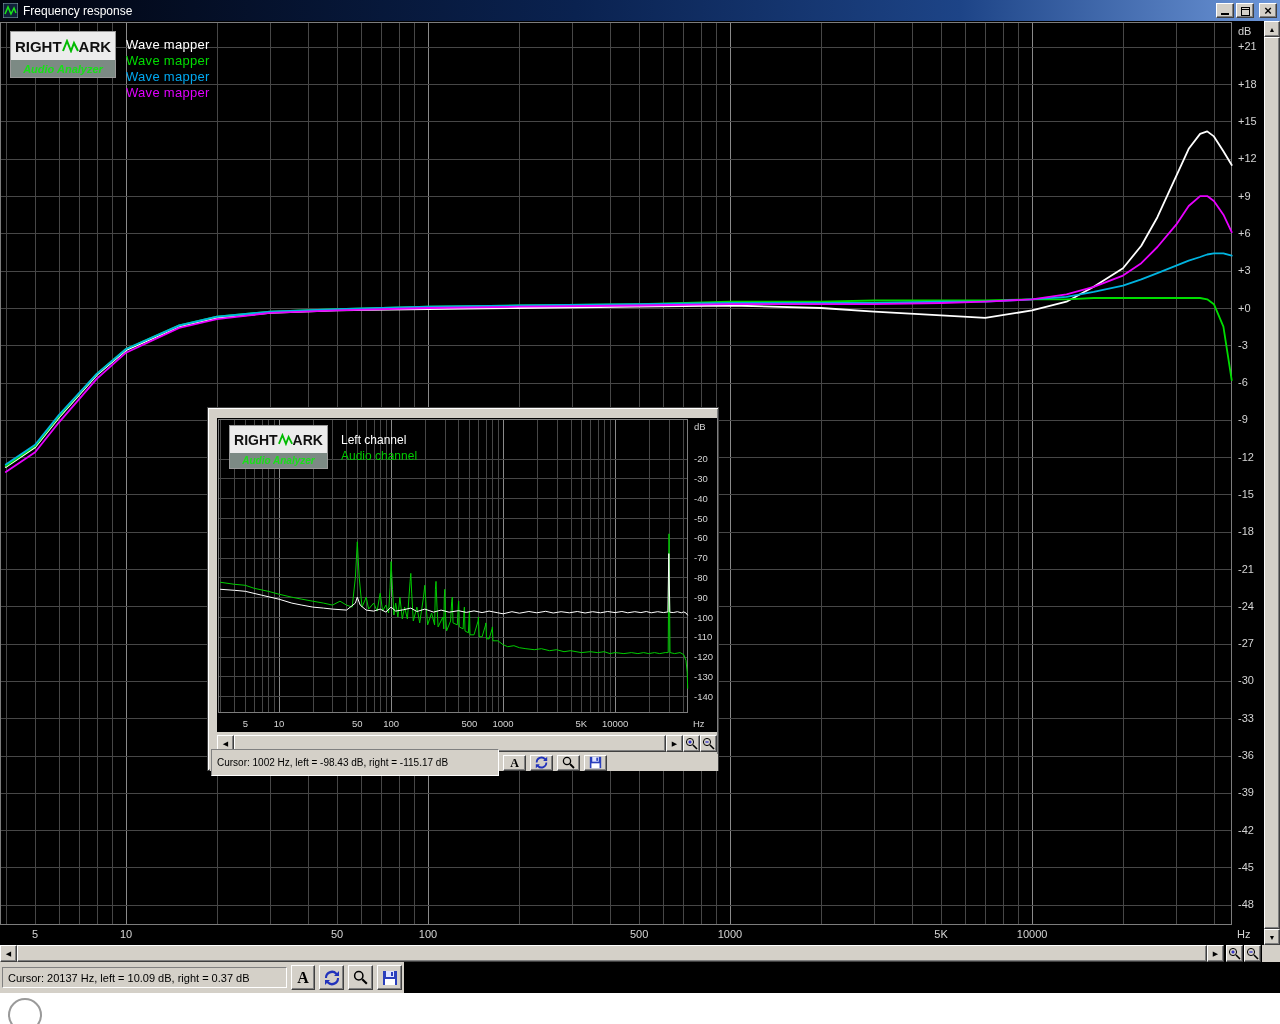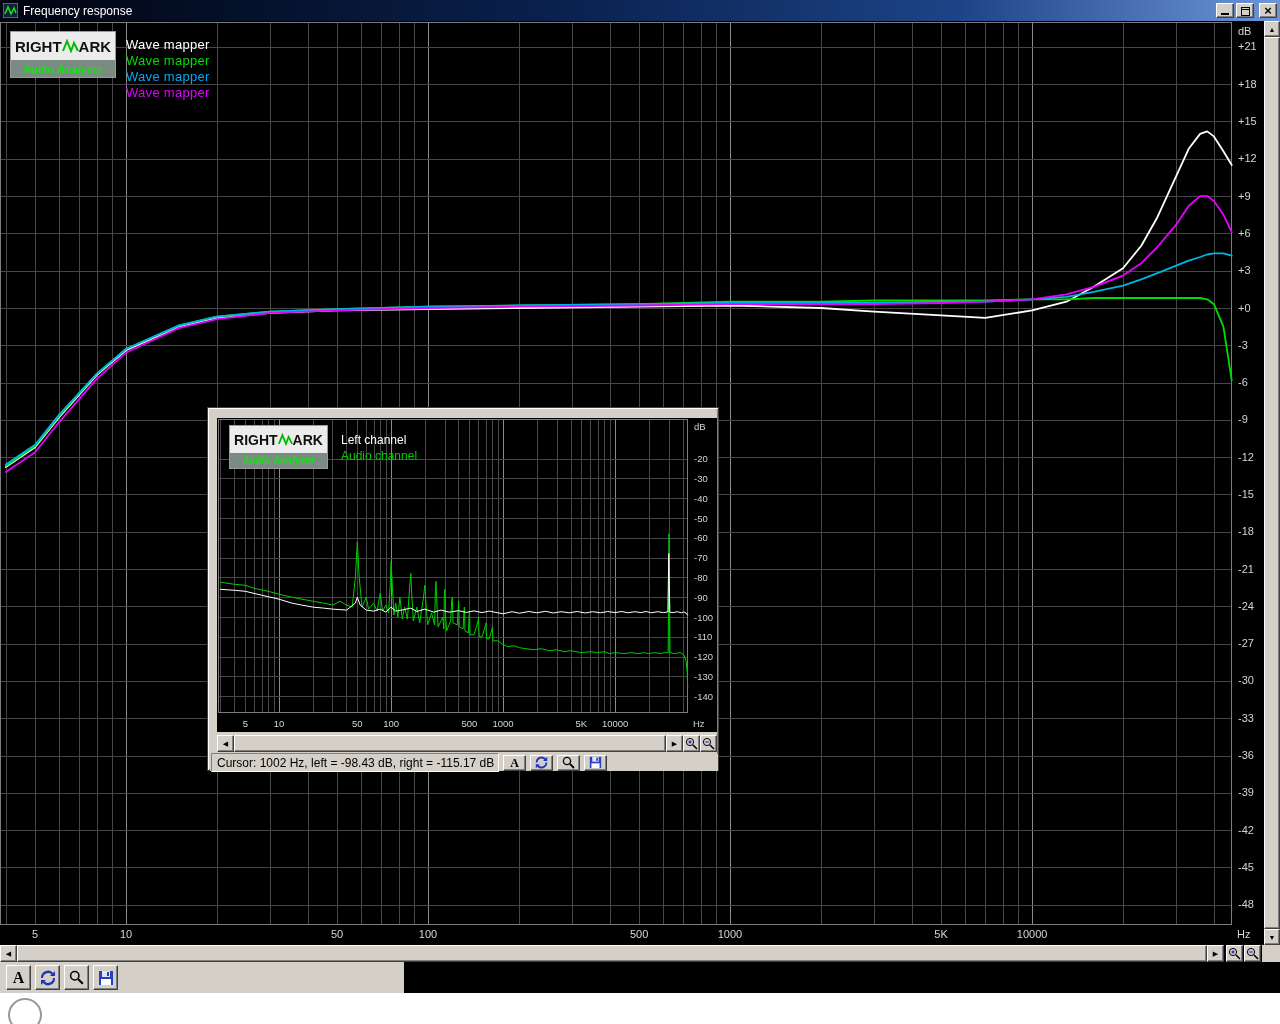--- a/index.html
+++ b/index.html
@@ -64,21 +64,21 @@
     display:flex;align-items:center;justify-content:center;cursor:default;margin-left:4px}
   .main-status .tbtn{width:25px;height:25px}
   .a-glyph{font-family:"Liberation Serif",serif;font-weight:bold;font-size:16px;color:#000;line-height:1}
 
   
   .inner-window{position:absolute;left:207px;top:407px;width:512px;height:364px;background:#d4d0c8;
     border:1px solid #404040;box-shadow:inset 1px 1px 0 #fff,inset -1px -1px 0 #808080;z-index:10}
   .inner-chart-svg{position:absolute;left:9px;top:10px}
   .inner-hscroll{left:9px;top:327px;width:500px}
   .inner-status{left:2px;top:346px;width:508px;height:17px;padding:0 1px}
-  .inner-status .status-field{width:288px;height:19px;font-size:12px}
+  .inner-status .status-field{width:288px;height:27px;font-size:10px}
   .inner-status .tbtn{width:23px;height:16px;margin-left:4px}
   .inner-status .a-glyph{font-size:12px}
 
   .desktop{position:absolute;left:0;top:993px;width:1280px;height:31px;background:#fff}
   .artifact-circle{position:absolute;left:8px;top:998px;width:34px;height:34px;border-radius:50%;border:2px solid #9a9a9a;background:#fff}
 </style>
 </head>
 <body>
 
 <div class="screen">
@@ -424,20 +424,21 @@
         </div>
       <div class="sb-track">
           <div class="sb-thumb"></div>
         </div>
       <div class="sb-btn">
           <span>▼</span>
         </div>
     </div>
 
     <div class="statusbar main-status">
+      <div class="status-field">Cursor:  20137 Hz,  left = 10.09 dB,  right = 0.37 dB</div>
       <button class="tbtn">
           <span class="a-glyph">A</span>
         </button>
       <button class="tbtn">
         <svg width="16" height="16" viewBox="0 0 16 16">
             <path d="M3 8a5 5 0 0 1 8.5-3.5L10 6h5V1l-1.9 1.9A7 7 0 0 0 1 8z" fill="#2233bb"></path>
             <path d="M13 8a5 5 0 0 1-8.5 3.5L6 10H1v5l1.9-1.9A7 7 0 0 0 15 8z" fill="#2233bb"></path>
           </svg>
       </button>
       <button class="tbtn">

